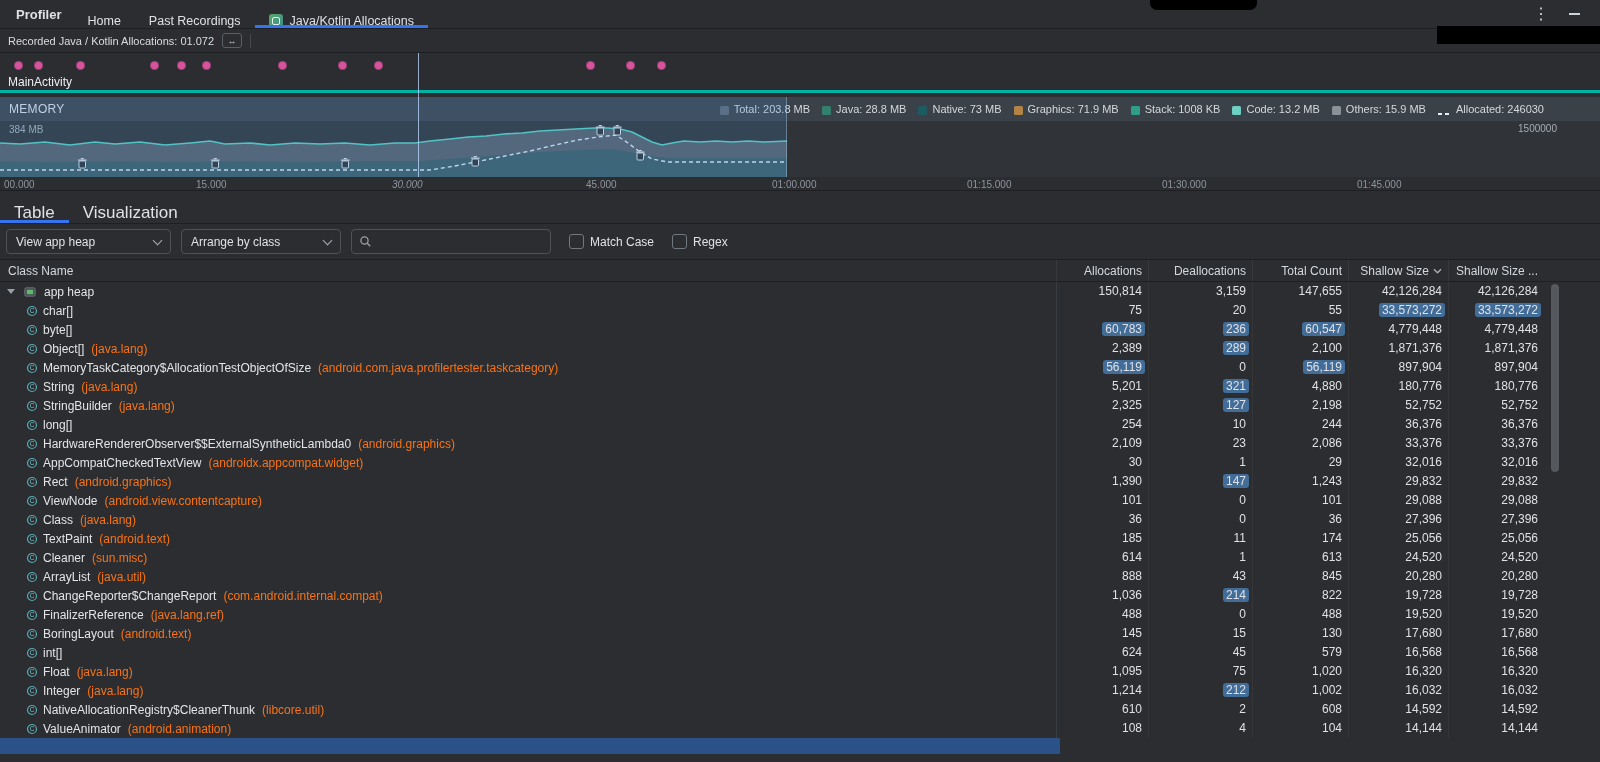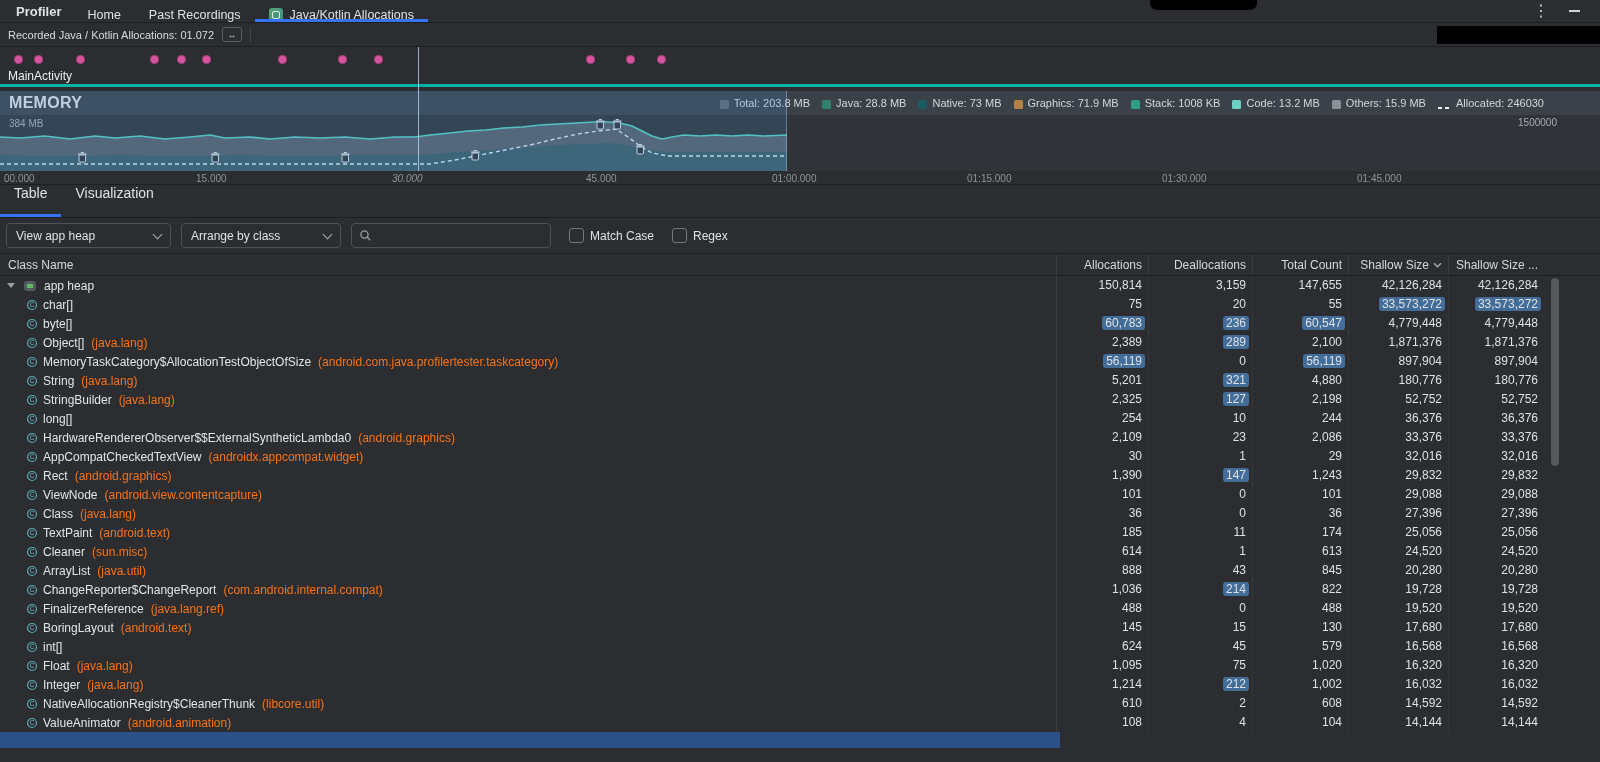--- a/index.html
+++ b/index.html
@@ -1,21 +1,21 @@
 <!DOCTYPE html>
 <html><head>
 <meta charset="utf-8">
 <style>
   *{margin:0;padding:0;box-sizing:border-box}
   html,body{background:#1e1f22}
   .app{position:relative;width:1600px;height:762px;background:#2b2d30;color:#dfe1e5;
        font-family:"Liberation Sans",sans-serif;font-size:12px;overflow:hidden}
 
   
-  .tabbar{position:relative;height:23px;display:flex;align-items:center;padding-left:16px;
+  .tabbar{position:relative;height:29px;display:flex;align-items:center;padding-left:16px;
           border-bottom:1px solid #1e1f22;background:#2b2d30}
   .brand{font-weight:700;font-size:13px;margin-right:12px}
   .tabs{display:flex;height:100%}
   .tab{position:relative;height:100%;display:flex;align-items:flex-end;gap:7px;padding:0 14px;
        font-size:12.5px;color:#dfe1e5;cursor:default}
   .tab.active::after{content:"";position:absolute;left:0;right:0;bottom:0;height:3px;background:#3574f0}
   .alloc-icon{width:14px;height:14px;border-radius:3px;display:inline-block;position:relative;
               background:linear-gradient(135deg,#58a96b,#3e8a88)}
   .alloc-icon::after{content:"";position:absolute;inset:3px;border:1.5px solid rgba(255,255,255,.85);border-radius:2px}
   .tabbar-right{margin-left:auto;display:flex;align-items:center;gap:20px;padding-right:20px}
@@ -35,39 +35,39 @@
   
   .timeline{position:relative;height:138px;border-bottom:1px solid #1e1f22;background:#2b2d30}
   .dots{position:absolute;inset:0;pointer-events:none}
   .dot{position:absolute;top:8px;width:9px;height:9px;border-radius:50%;background:#d6549e;
        box-shadow:inset 0 0 0 1px rgba(0,0,0,.25)}
   .activity-label{position:absolute;left:8px;top:22px;font-size:12px;color:#eceef1}
   .activity-line{position:absolute;left:0;top:37px;width:100%;height:3px;background:#00b3a6}
   .memband{position:absolute;left:0;top:44px;width:100%;height:80px;background:#303438;overflow:hidden}
   .memstrip{position:absolute;left:0;top:0;width:100%;height:24px;background:#3b4149;
             display:flex;align-items:center;padding:0 9px;z-index:1}
-  .memtitle{font-weight:700;font-size:16px;letter-spacing:.3px;color:#dce1e6}
+  .memtitle{font-weight:400;font-size:12px;letter-spacing:.3px;color:#dce1e6}
   .legend{margin-left:auto;display:flex;align-items:center;gap:12px;padding-right:47px;
           font-size:11px;color:#d3d8df;white-space:nowrap}
   .litem{display:inline-flex;align-items:flex-end;gap:5px}
   .lbox{width:9px;height:9px;border-radius:1.5px;display:inline-block}
   .ldash{width:13px;height:2px;display:inline-block;
          background:repeating-linear-gradient(90deg,#e8eef4 0 4px,transparent 4px 7px)}
   .ymax{position:absolute;left:9px;top:27px;font-size:10px;color:#a6adb6;z-index:2}
   .rmax{position:absolute;right:43px;top:26px;font-size:10px;color:#a6adb6;z-index:2}
   .chart{position:absolute;left:0;top:24px;z-index:2}
   .selection{position:absolute;left:0;top:0;height:80px;z-index:3;pointer-events:none;
              background:rgba(70,138,210,.20);border-right:1px solid rgba(200,225,255,.35)}
   .crosshair{position:absolute;top:0;width:1px;height:124px;background:rgba(190,218,255,.75);z-index:6}
   .axisrow{position:absolute;left:0;top:126px;width:100%;height:12px}
   .tick{position:absolute;top:0;font-size:10px;color:#8f959e;white-space:nowrap}
 
   
   .viewtabs{height:33px;display:flex;border-bottom:1px solid #1e1f22;background:#2b2d30}
-  .vtab{position:relative;height:100%;display:flex;align-items:flex-start;padding:0 14px;font-size:14px}
+  .vtab{position:relative;height:100%;display:flex;align-items:flex-end;padding:0 14px;font-size:17px}
   .vtab.active::after{content:"";position:absolute;left:0;right:0;bottom:0;height:3px;background:#3574f0}
 
   
   .toolbar{height:35px;display:flex;align-items:center;gap:10px;padding:0 6px;background:#2b2d30}
   .select{display:flex;align-items:center;justify-content:space-between;height:25px;padding:0 9px;
           border:1px solid #4e5157;border-radius:4px;background:#2b2d30;font-size:12px;color:#dfe1e5}
   .chev{width:7px;height:7px;border-right:1.6px solid #a8adb5;border-bottom:1.6px solid #a8adb5;
         transform:rotate(45deg);margin-top:-3px;margin-left:8px}
   .search{display:flex;align-items:center;gap:6px;width:200px;height:25px;padding:0 7px;
           border:1px solid #4e5157;border-radius:4px;background:#2b2d30}

